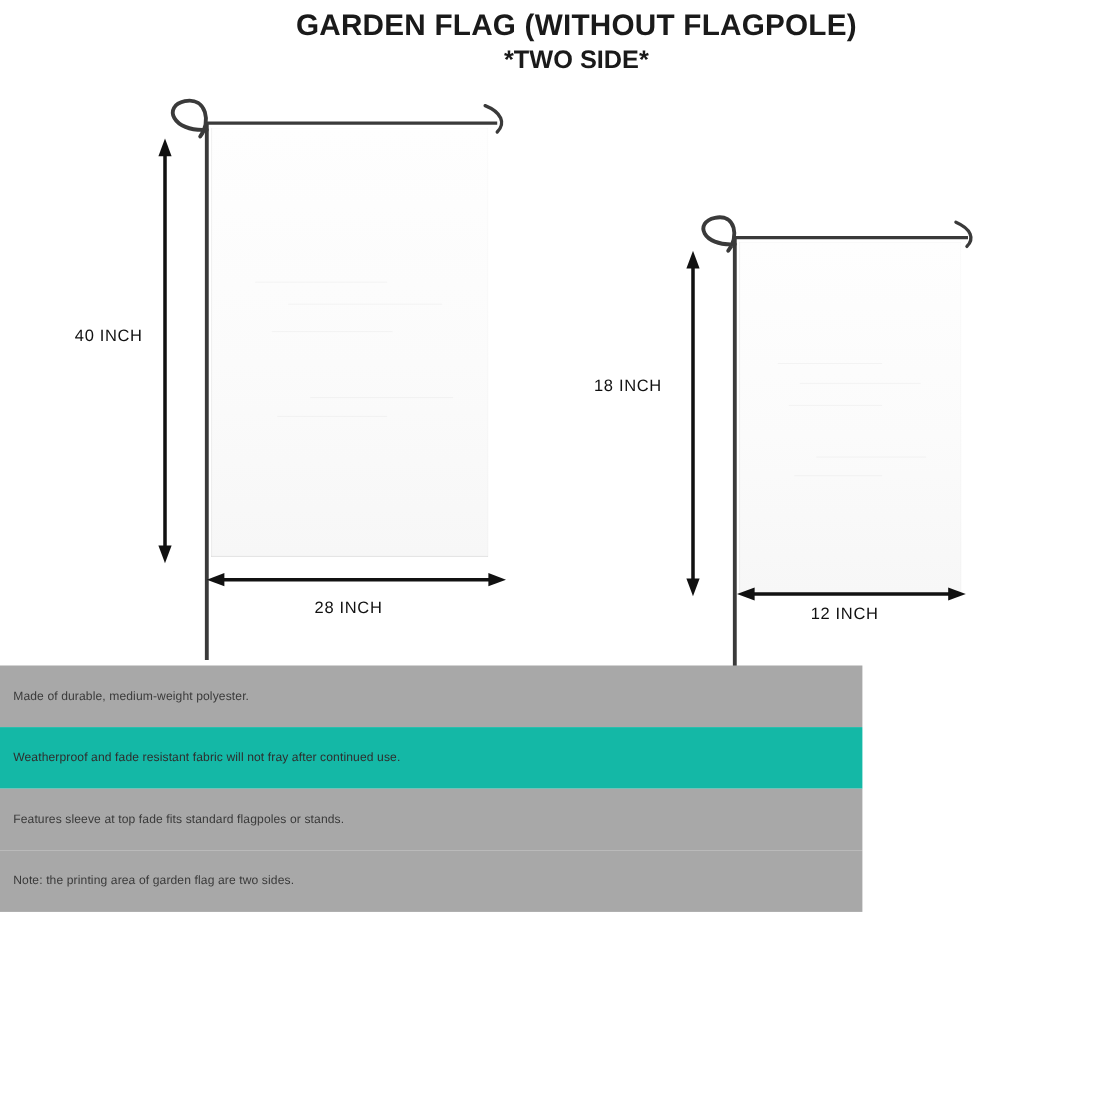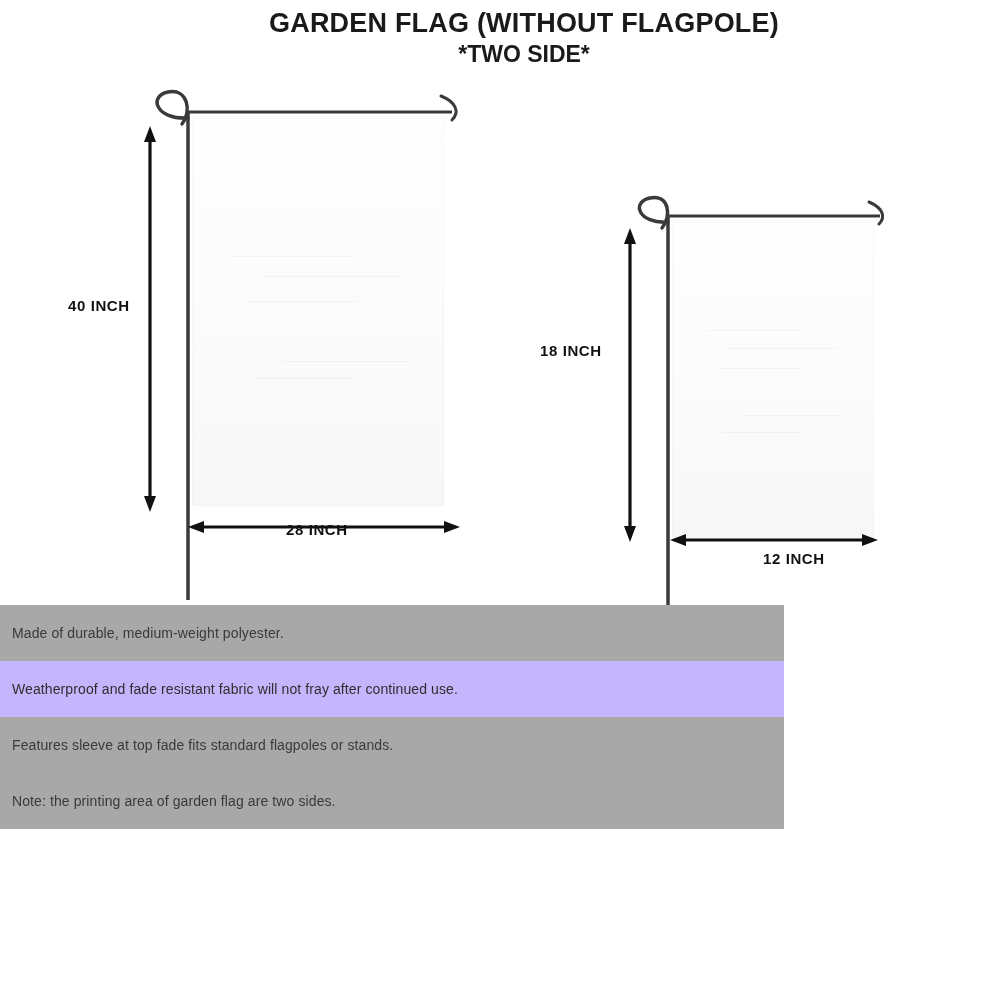--- a/index.html
+++ b/index.html
@@ -72,49 +72,49 @@
   .crease {
     position: absolute;
     background: rgba(0,0,0,0.035);
     height: 1px;
   }
 
   
   .dim-label {
     position: absolute;
     font-size: 15px;
-    font-weight: bold;
+    font-weight: normal;
     letter-spacing: 0.6px;
     color: #111111;
     white-space: nowrap;
   }
   .dim-40 { left: 68px; top: 297px; }
-  .dim-28 { left: 286px; top: 521px; }
+  .dim-28 { left: 286px; top: 544px; }
   .dim-18 { left: 540px; top: 342px; }
-  .dim-12 { left: 763px; top: 550px; }
+  .dim-12 { left: 737px; top: 550px; }
 
   
   .bullets {
     position: absolute;
     left: 0;
     top: 605px;
     width: 784px;
   }
   .bullet-row {
     height: 56px;
     display: flex;
     align-items: center;
     padding-left: 12px;
     box-sizing: border-box;
-    font-size: 14px;
+    font-size: 11px;
     color: #2e2e2e;
     letter-spacing: 0.1px;
   }
   .bullet-row.shaded { background: #a8a8a8; color: #3a3a3a; }
-  .bullet-row.plain { background: #c4b5fd; }
+  .bullet-row.plain { background: #14b8a6; }
   svg { display: block; }
 </style>
 </head>
 <body>
 
 <div class="title-block">
   <div class="title-main">GARDEN FLAG (WITHOUT FLAGPOLE)</div>
   <div class="title-sub">*TWO SIDE*</div>
 </div>
 

